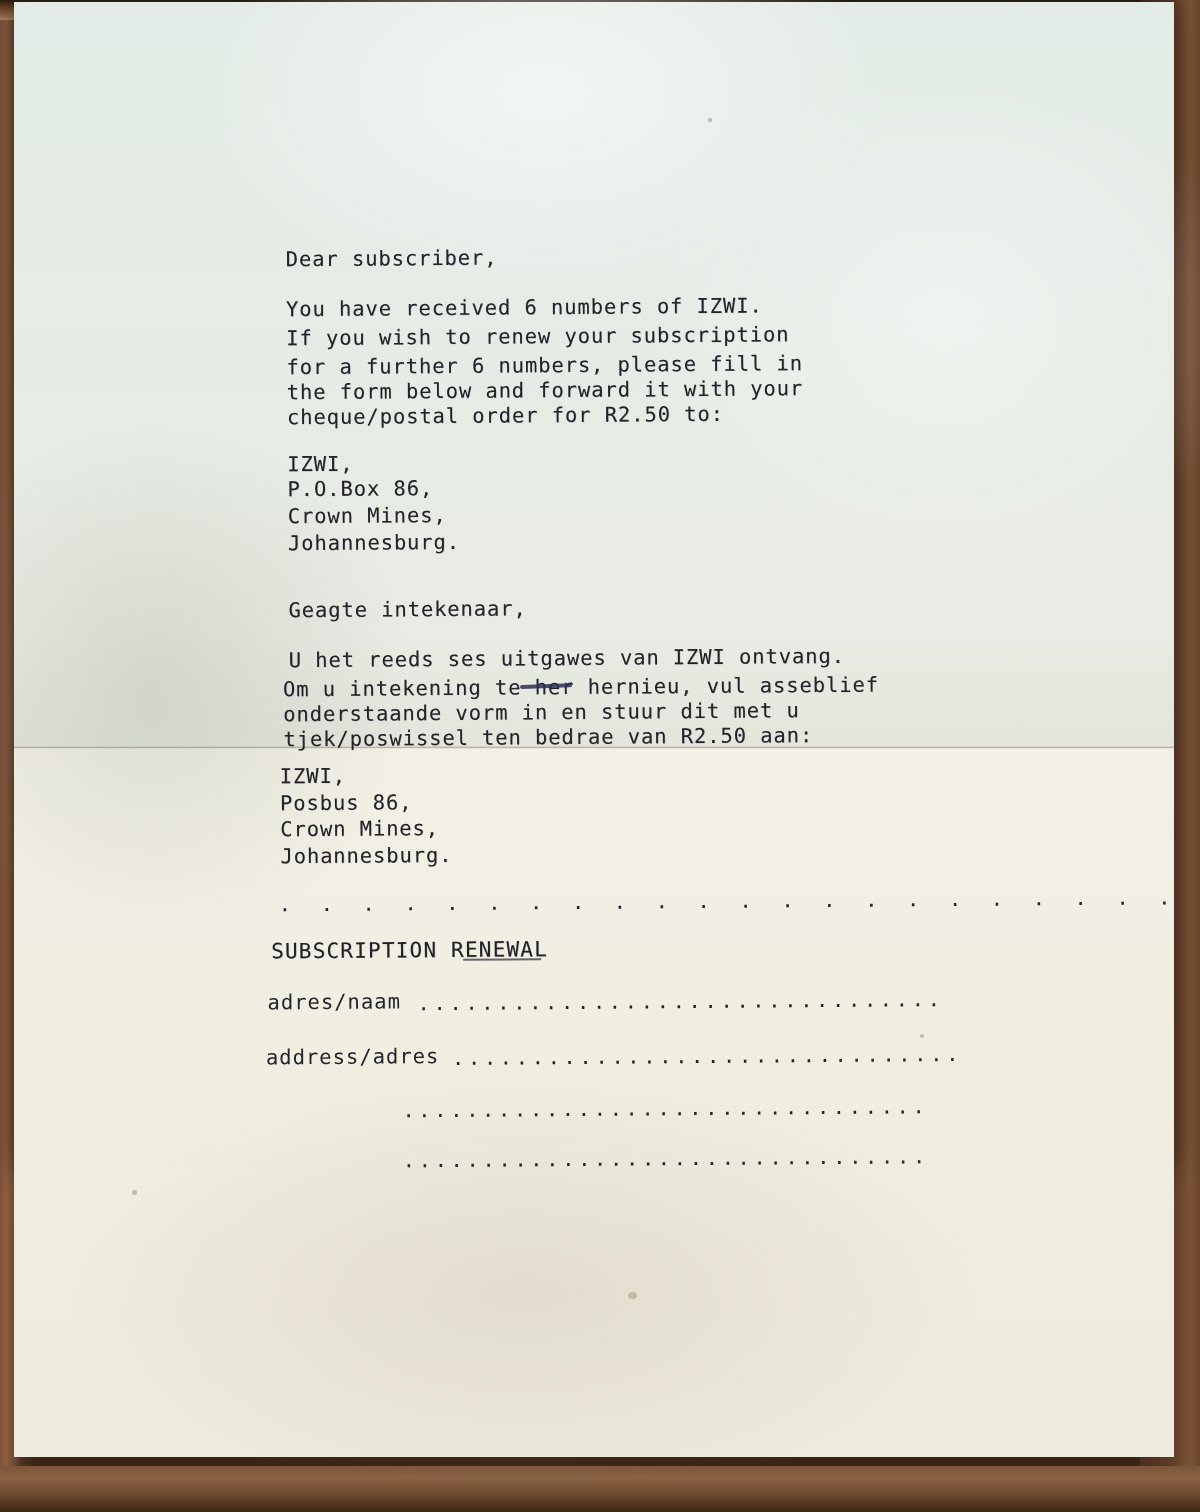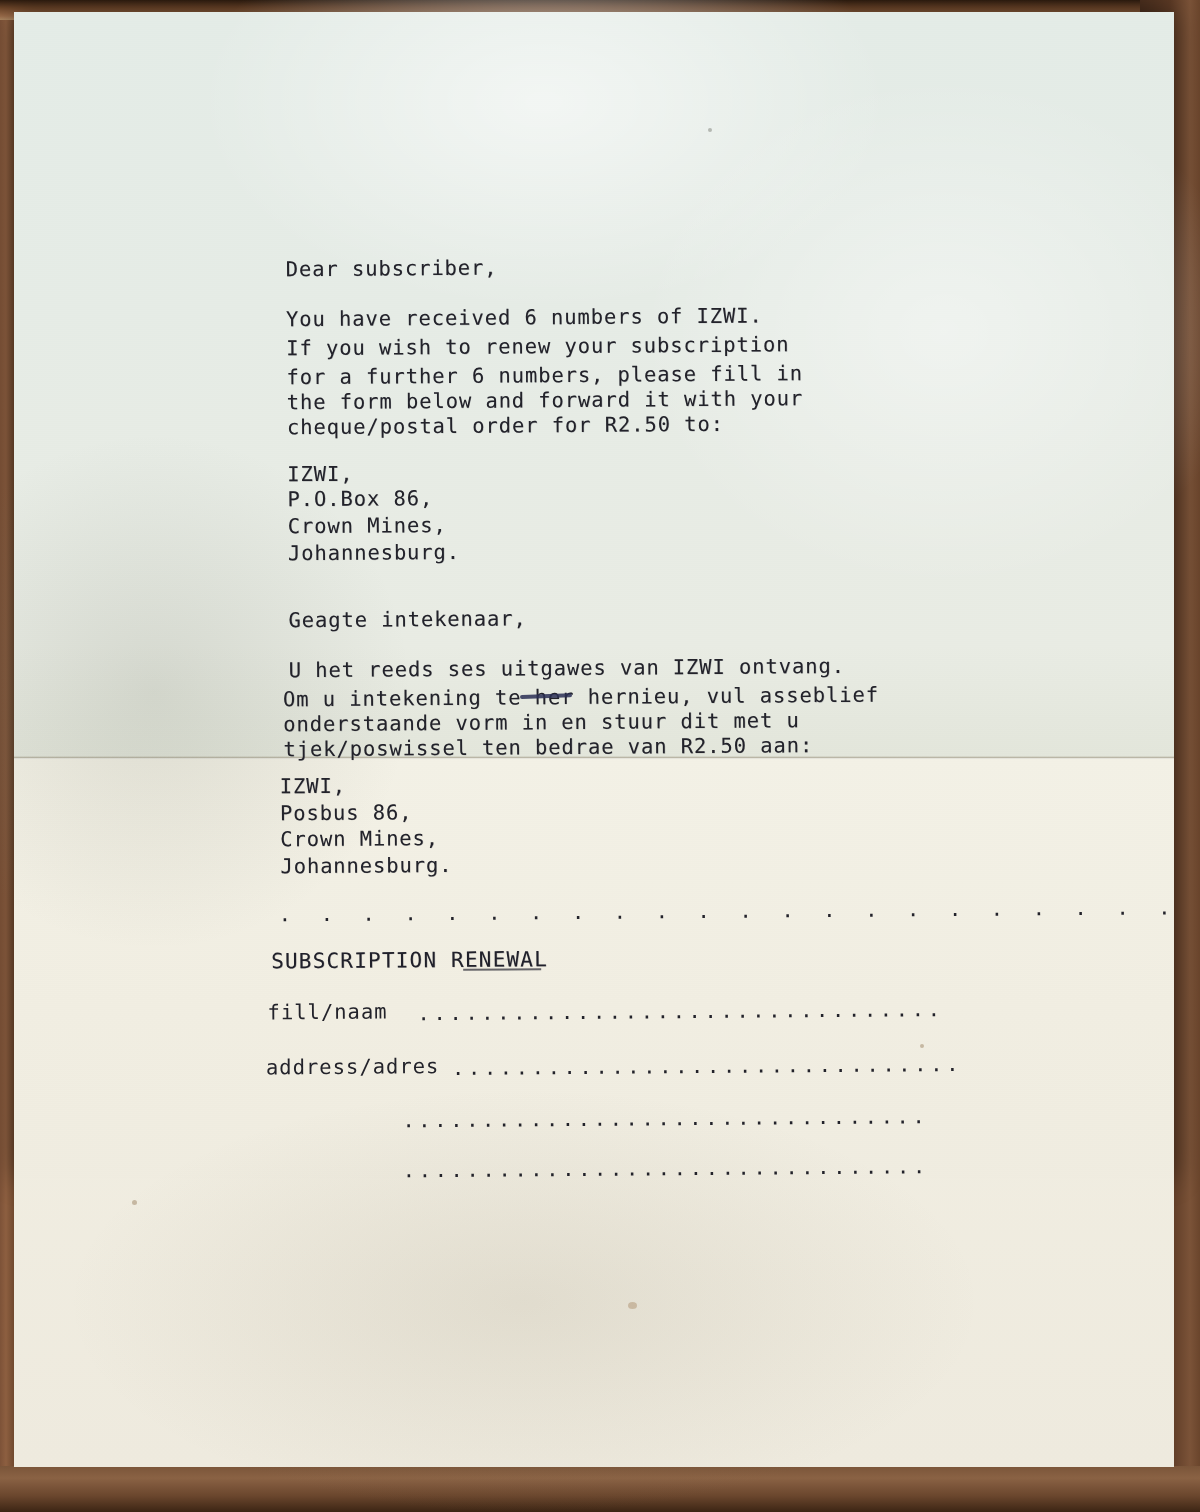--- a/index.html
+++ b/index.html
@@ -46,21 +46,21 @@
     position: absolute;
     left: 0; right: 0; top: 0;
     height: 20px;
     background: linear-gradient(180deg, #2e1c0f 0px, #6c4529 8px, #9a6b49 16px, #b08a63 20px);
   }
 
   
   #paper {
     position: absolute;
     left: 14px;
-    top: 12px;
+    top: 2px;
     width: 1160px;
     height: 1166px;
     background: #eae9df;
     box-shadow: 0 0 26px rgba(0,0,0,0.45);
   }
   
   #paper-upper-tint {
     position: absolute;
     left: 0; top: 0;
     width: 100%;
@@ -251,21 +251,21 @@
         <div class="block" style="left:262px; top:760px;">IZWI,</div>
         <div class="block" style="left:262px; top:787px;">Posbus 86,</div>
         <div class="block" style="left:262px; top:813px;">Crown Mines,</div>
         <div class="block" style="left:262px; top:840px;">Johannesburg.</div>
 
         <div class="dotrow" style="left:260px; top:890px;">. . . . . . . . . . . . . . . . . . . . . . . . . .</div>
 
         <div class="heading" style="left:252px; top:937px;">SUBSCRIPTION RENEWAL</div>
         <div id="heading-underline" style="left:444px; top:958px; width:78px;"></div>
 
-        <div class="fieldlabel" style="left:248px; top:988px;">fill/naam</div>
+        <div class="fieldlabel" style="left:248px; top:988px;">adres/naam</div>
         <div class="dotted" style="left:398px; top:990px;">.................................</div>
 
         <div class="fieldlabel" style="left:246px; top:1043px;">address/adres</div>
         <div class="dotted" style="left:432px; top:1045px;">................................</div>
 
         <div class="dotted" style="left:382px; top:1097px;">.................................</div>
 
         <div class="dotted" style="left:382px; top:1147px;">.................................</div>
 
       </div>

